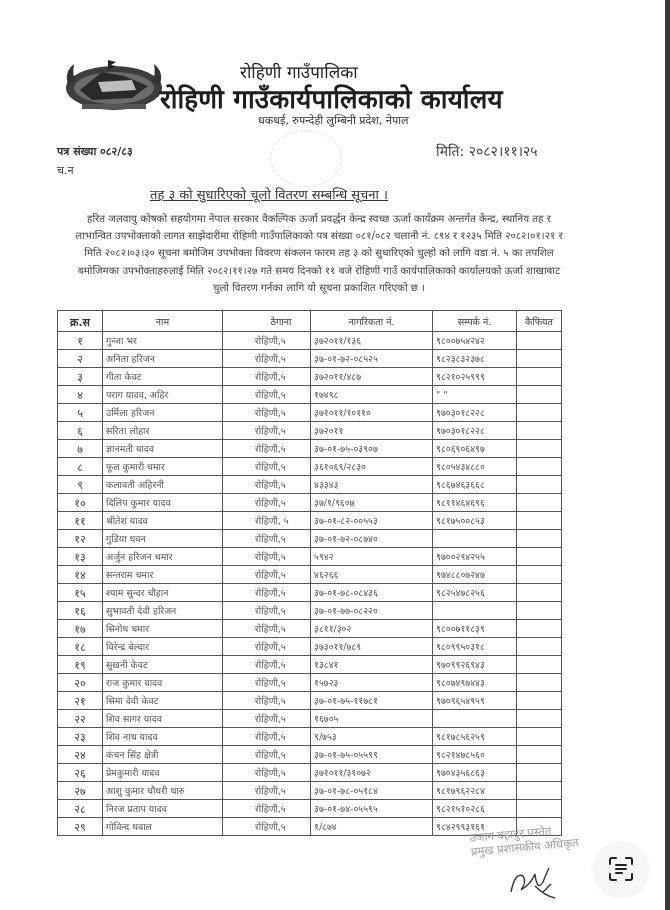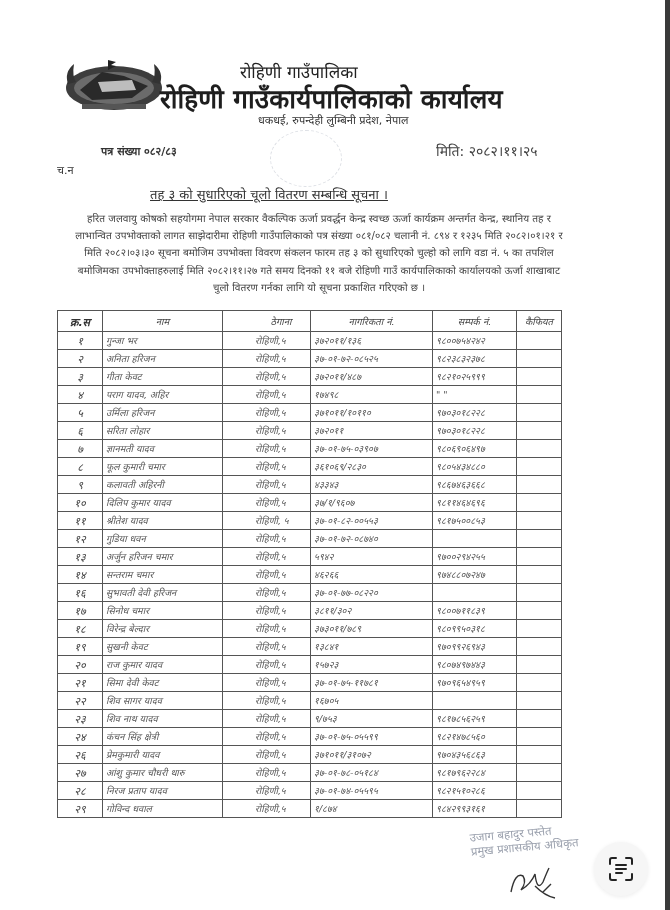--- a/index.html
+++ b/index.html
@@ -5,29 +5,29 @@
   html, body { margin:0; padding:0; }
   body {
     width:670px; height:910px; position:relative; overflow:hidden;
     background:#ffffff; font-family:"DejaVu Sans", sans-serif; color:#2a2a2a;
   }
   .edge { position:absolute; right:0; top:0; width:5px; height:910px; background:#3a3a3a; }
   .logo { position:absolute; left:62px; top:54px; width:104px; height:60px; }
   .hdr1 { position:absolute; left:240px; top:60px; font-size:17px; color:#222; }
   .hdr2 { position:absolute; left:160px; top:80px; font-size:26px; font-weight:bold; color:#1e1e1e; letter-spacing:0.2px; white-space:nowrap; }
   .hdr3 { position:absolute; left:258px; top:112px; font-size:11px; color:#333; }
-  .refno { position:absolute; left:57px; top:143px; font-size:11px; font-weight:bold; color:#333;margin-left:44px; }
+  .refno { position:absolute; left:57px; top:143px; font-size:11px; font-weight:bold; color:#333; }
   .chn { position:absolute; left:57px; top:162px; font-size:11px; color:#333; }
   .date { position:absolute; left:436px; top:141px; font-size:14px; color:#444; }
   .stamp { position:absolute; left:270px; top:130px; width:70px; height:55px; border-radius:50%;
            border:1px dashed rgba(120,130,150,0.25); }
   .title { position:absolute; left:150px; top:177px; font-size:13px; color:#333; text-decoration:underline; white-space:nowrap;margin-top:8px; }
   .body-text { position:absolute; left:58px; top:210px; width:500px; font-size:10.2px; line-height:17.2px;
                color:#444; text-align:center;margin-left:11px; }
-  table { position:absolute; left:57px; top:310px; border-collapse:collapse; font-size:9.4px; color:#555;font-style:italic; }
+  table { position:absolute; left:57px; top:310px; border-collapse:collapse; font-size:9.4px; color:#555; }
   th, td { border:1px solid #555; height:17px; padding:0 3px; white-space:nowrap; overflow:hidden; }
   th { font-weight:normal; height:20px; font-size:9.5px; color:#444; }
   th.sn { font-weight:bold; font-size:11px; color:#333; }
   td.sn { text-align:center; font-size:11px; color:#444; }
   .c1{width:38px;} .c2{width:113px;} .c3{width:52px;padding-left:32px;} .c4{width:115px;} .c5{width:77px;} .c6{width:38px;margin-top:23px;}
   .sig { position:absolute; left:470px; top:826px; font-size:11.5px; color:#9aa0ad; line-height:14px; transform:rotate(-5deg); white-space:nowrap; }
   .sig-scribble { position:absolute; left:505px; top:862px; width:55px; height:40px; }
   .fab { position:absolute; left:594px; top:842px; width:54px; height:54px; border-radius:50%;
          background:#f6f6f6; box-shadow:0 1px 4px rgba(0,0,0,0.08); display:flex; align-items:center; justify-content:center; }
 </style>
@@ -176,20 +176,28 @@
       </tr>
       <tr>
         <td class="c1 sn">१४</td>
         <td class="c2">सन्तराम चमार</td>
         <td class="c3">रोहिणी,५</td>
         <td class="c4">४६२६६</td>
         <td class="c5">९७४८८०७२४७</td>
         <td class="c6"></td>
       </tr>
       <tr>
+        <td class="c1 sn">१५</td>
+        <td class="c2">श्याम सुन्दर चौहान</td>
+        <td class="c3">रोहिणी,५</td>
+        <td class="c4">३७-०१-७८-०८४३६</td>
+        <td class="c5">९८२५४७८२५६</td>
+        <td class="c6"></td>
+      </tr>
+      <tr>
         <td class="c1 sn">१६</td>
         <td class="c2">सुभावती देवी हरिजन</td>
         <td class="c3">रोहिणी,५</td>
         <td class="c4">३७-०१-७७-०८२२०</td>
         <td class="c5"></td>
         <td class="c6"></td>
       </tr>
       <tr>
         <td class="c1 sn">१७</td>
         <td class="c2">सिनोध चमार</td>

